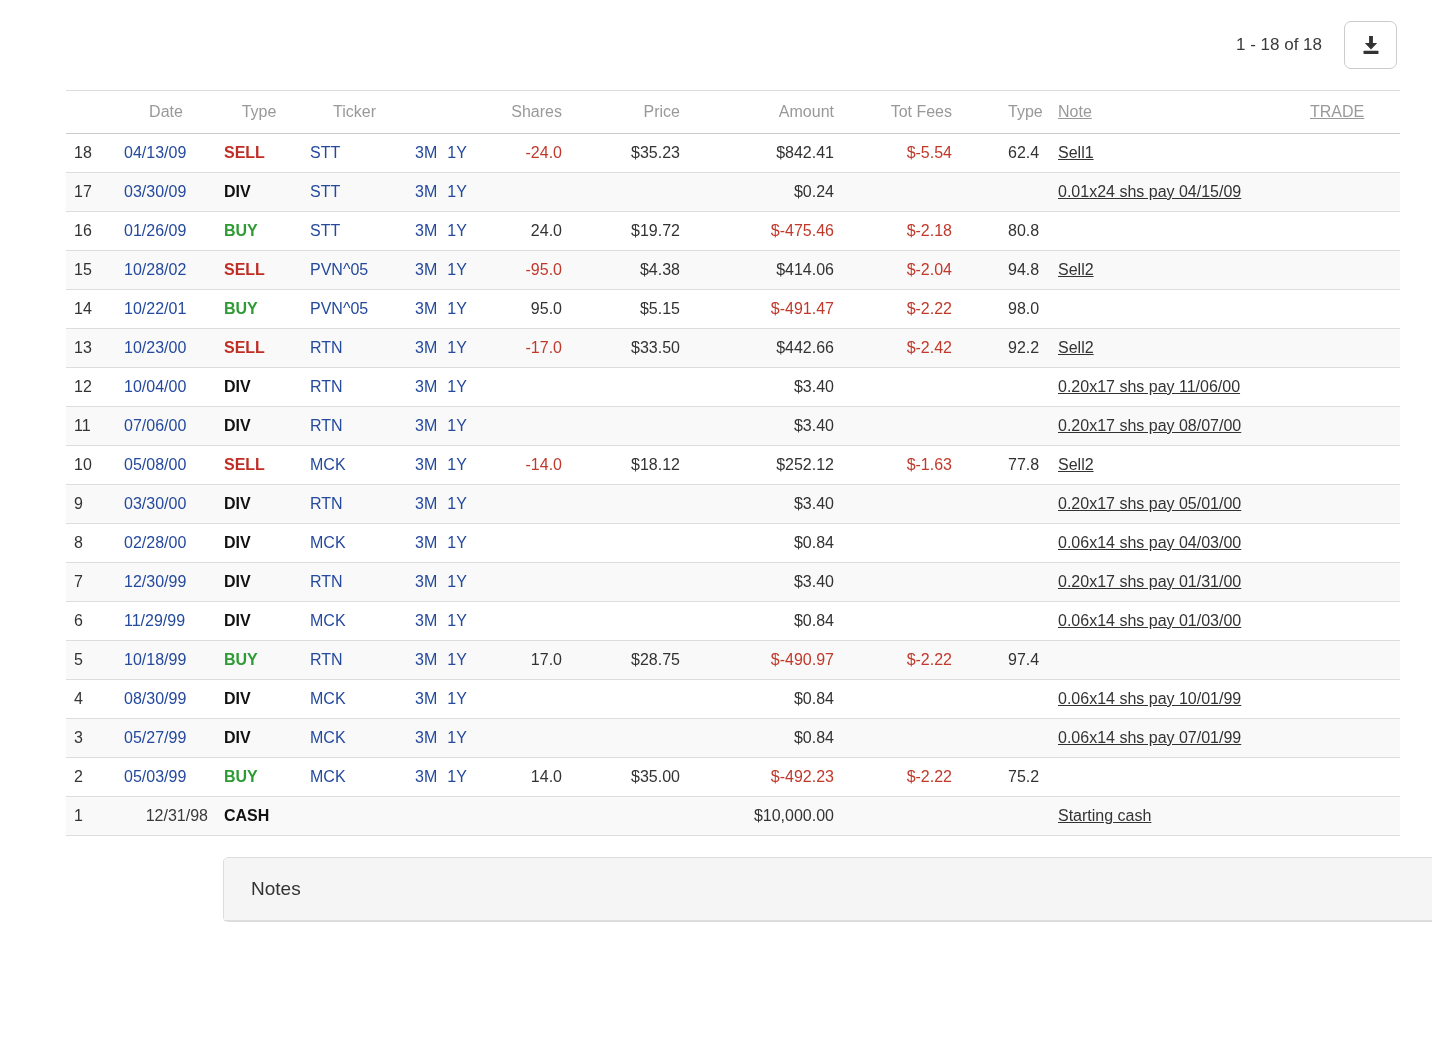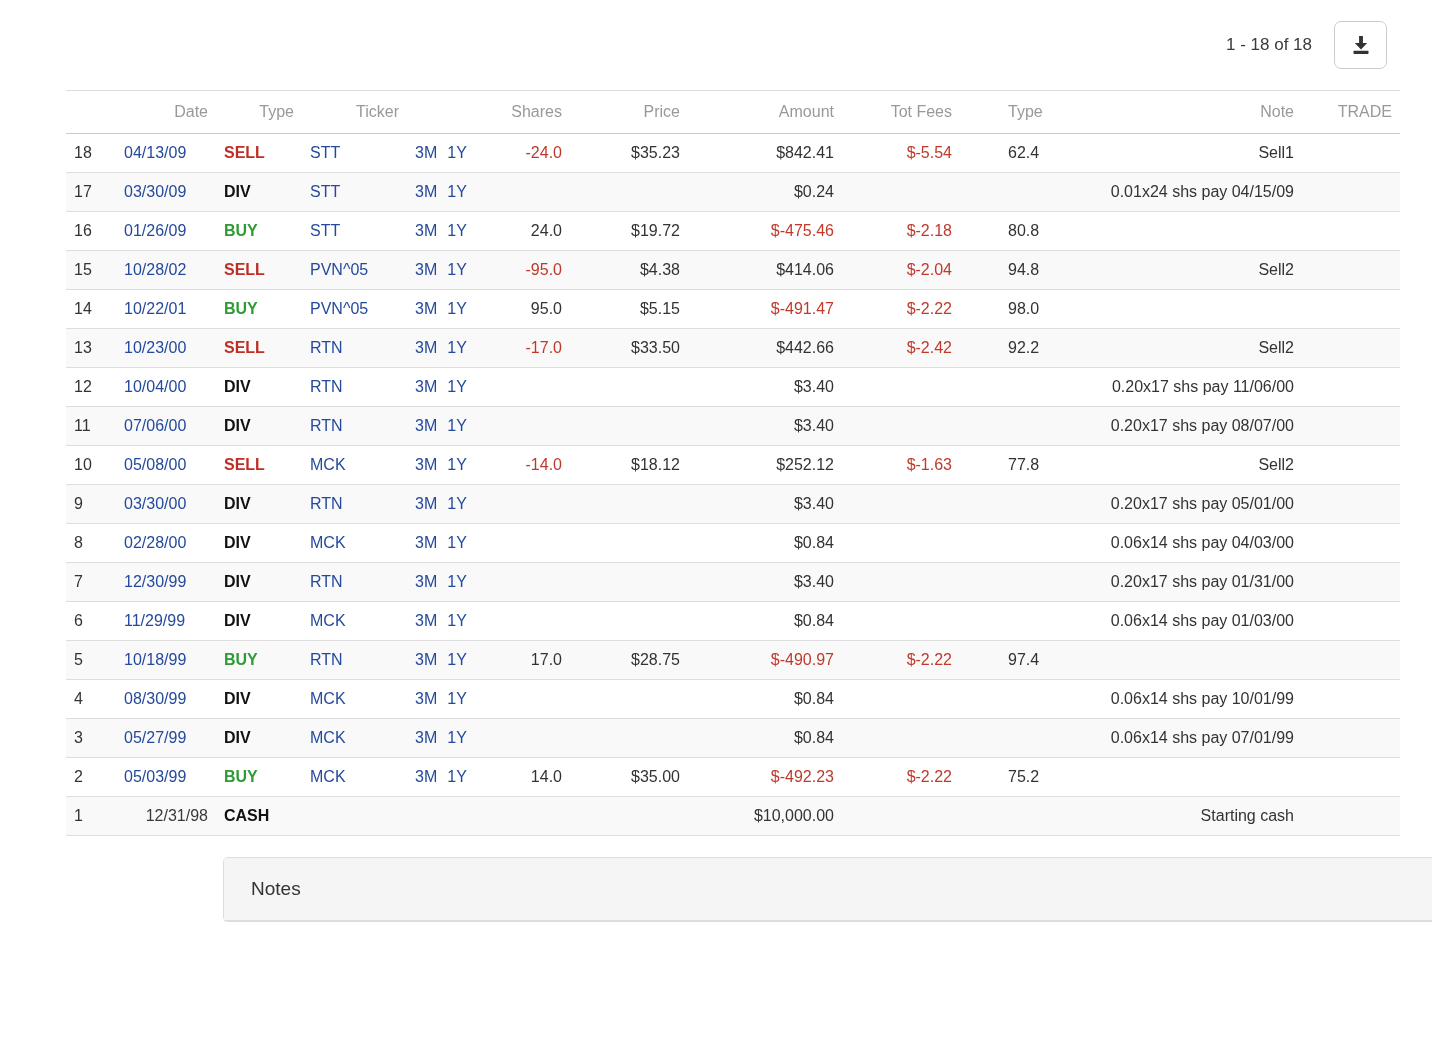--- a/index.html
+++ b/index.html
@@ -9,49 +9,49 @@
   *{box-sizing:border-box;}
   html,body{margin:0;padding:0;background:#fff;}
   body{
     width:1432px;height:1060px;overflow:hidden;
     font-family:"Liberation Sans","DejaVu Sans",sans-serif;
     color:var(--dark);
   }
   
   .topbar{
     height:90px;display:flex;align-items:center;justify-content:flex-end;
-    padding-right:45px;gap:22px;
+    padding-right:35px;gap:22px;
   }
   .page-range{font-size:17px;color:#3a3a3a;}
   .dl-btn{
     width:53px;height:48px;background:#fff;border:1px solid #ccc;border-radius:7px;
     display:flex;align-items:center;justify-content:center;cursor:pointer;padding:0;
   }
   .dl-btn svg{display:block;}
   
   .table-wrap{margin-left:66px;margin-right:32px;}
   table{
     width:1334px;border-collapse:collapse;table-layout:fixed;
     font-size:16px;border-top:1px solid var(--border);
   }
   th{
-    color:var(--hdr);font-weight:normal;text-align:right;
+    color:var(--hdr);font-weight:normal;text-align:center;
     padding:12px 8px;border-bottom:1px solid #ccc;white-space:nowrap;
   }
   td{
     padding:10px 8px;border-top:1px solid var(--border);
     white-space:nowrap;overflow:hidden;color:var(--dark);
   }
   tbody tr:first-child td{border-top:none;}
   tbody tr:nth-child(even){background:var(--stripe);}
   tbody tr:last-child td{border-bottom:1px solid var(--border);}
   a{color:var(--link);text-decoration:none;cursor:pointer;}
   .links-cell a{margin-right:10px;}
   .col-shares,.col-price,.col-amount,.col-fees{text-align:right;}
-  .col-note,.col-trade{text-align:right;}
+  .col-note,.col-trade{text-align:left;text-decoration:underline;}
   .col-rank{padding-left:48px;}
   .t-sell{color:var(--sell);font-weight:bold;}
   .t-buy{color:var(--buy);font-weight:bold;}
   .t-neutral{color:#111;font-weight:bold;}
   .neg{color:var(--neg);}
   .c-dark{color:#3a3a3a;text-align:right;}
   
   .notes-panel{
     margin:21px 0 0 223px;width:1224px;
     border:1px solid var(--border);border-radius:5px;background:#fff;

